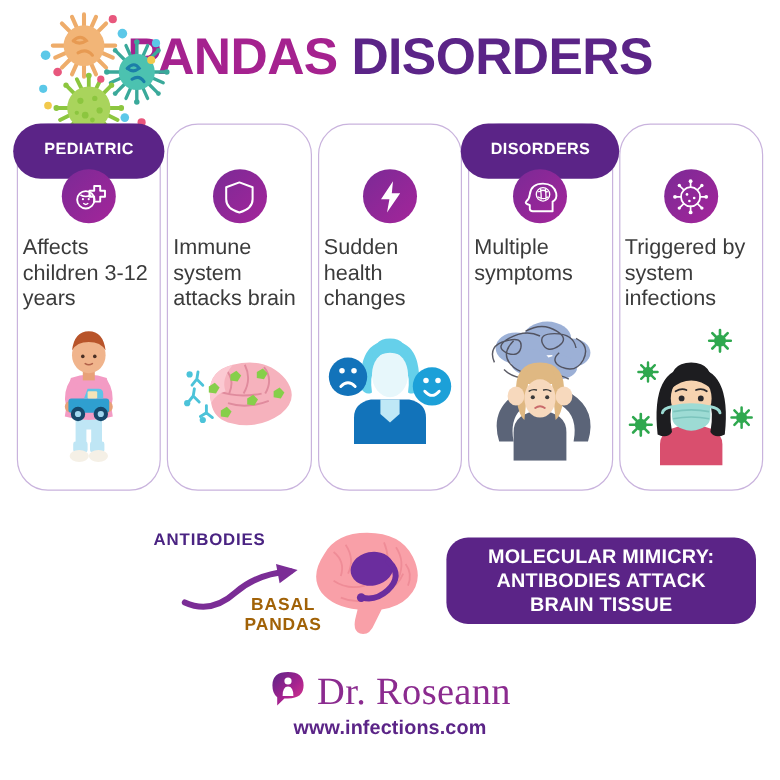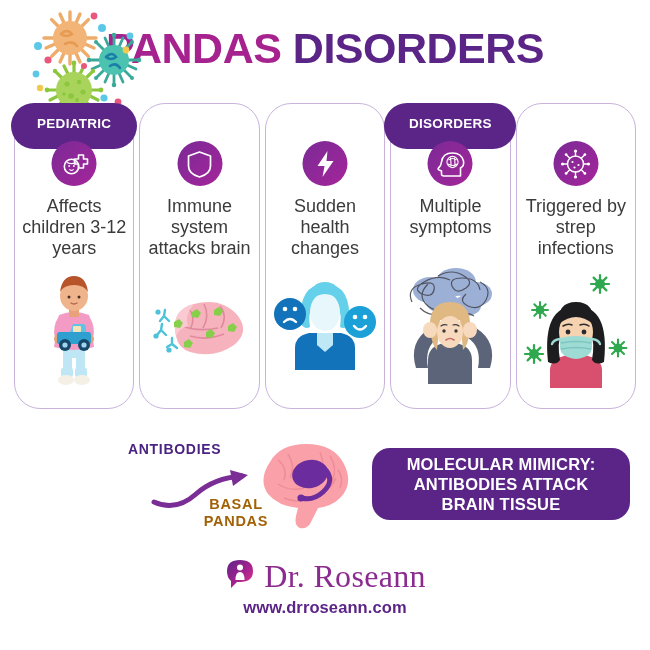--- a/index.html
+++ b/index.html
@@ -93,21 +93,21 @@
     align-items: center;
     justify-content: center;
   }
   .icon-circle svg { display: block; }
 
   .card-text {
     position: absolute;
     top: 92px;
     left: 4px;
     right: 4px;
-    text-align: center;
+    text-align: left;
     color: #3b3b3b;
     font-size: 18px;
     line-height: 21px;
     font-weight: normal;
   }
 
   .illo {
     position: absolute;
     left: 0;
     right: 0;
@@ -392,21 +392,21 @@
           <circle cx="5.6" cy="5.6" r="1.4"></circle>
             <circle cx="24.4" cy="5.6" r="1.4"></circle>
           <circle cx="5.6" cy="24.4" r="1.4"></circle>
             <circle cx="24.4" cy="24.4" r="1.4"></circle>
           <circle cx="12" cy="13" r="1.1"></circle>
             <circle cx="18" cy="16" r="1.1"></circle>
             <circle cx="14" cy="18.5" r="1.1"></circle>
         </g>
       </svg>
     </div>
-    <div class="card-text">Triggered by strep infections</div>
+    <div class="card-text">Triggered by system infections</div>
     <div class="illo">
       <svg width="116" height="122" viewBox="0 0 116 122">
 
         <g fill="#2fa84f">
           <g transform="translate(82,18)">
             <circle r="5"></circle>
               <g stroke="#2fa84f" stroke-width="2.2" stroke-linecap="round">
             <path d="M0 -9 V-5 M0 9 V5 M-9 0 H-5 M9 0 H5 M-6.4 -6.4 L-3.6 -3.6 M6.4 -6.4 L3.6 -3.6 M-6.4 6.4 L-3.6 3.6 M6.4 6.4 L3.6 3.6"></path>
               </g>
           </g>
@@ -580,14 +580,14 @@
             <stop offset="100%" stop-color="#e0398c"></stop>
           </linearGradient>
         </defs>
         <path d="M16 2 q13 0 13 11 q0 11 -13 11 h-3 l-6 6 v-7 Q3 20 3 13 Q3 2 16 2 z" fill="url(#logoGrad)"></path>
         <circle cx="16" cy="9.5" r="3" fill="#fff"></circle>
         <path d="M11.5 22 q0 -8 4.5 -8 q4.5 0 4.5 8 z" fill="#fff"></path>
       </svg>
     </span>
     <span id="brand-name">Dr. Roseann</span>
   </div>
-  <div id="brand-url">www.drroseann.com</div>
+  <div id="brand-url">www.infections.com</div>
 </div>
 
 </body></html>

